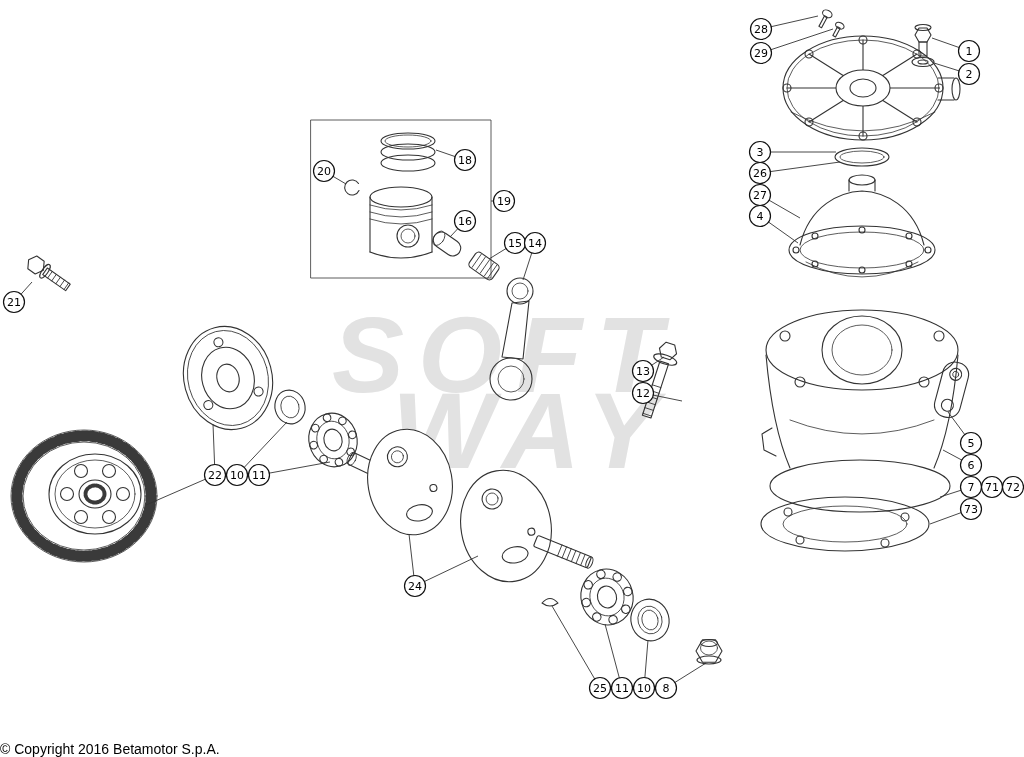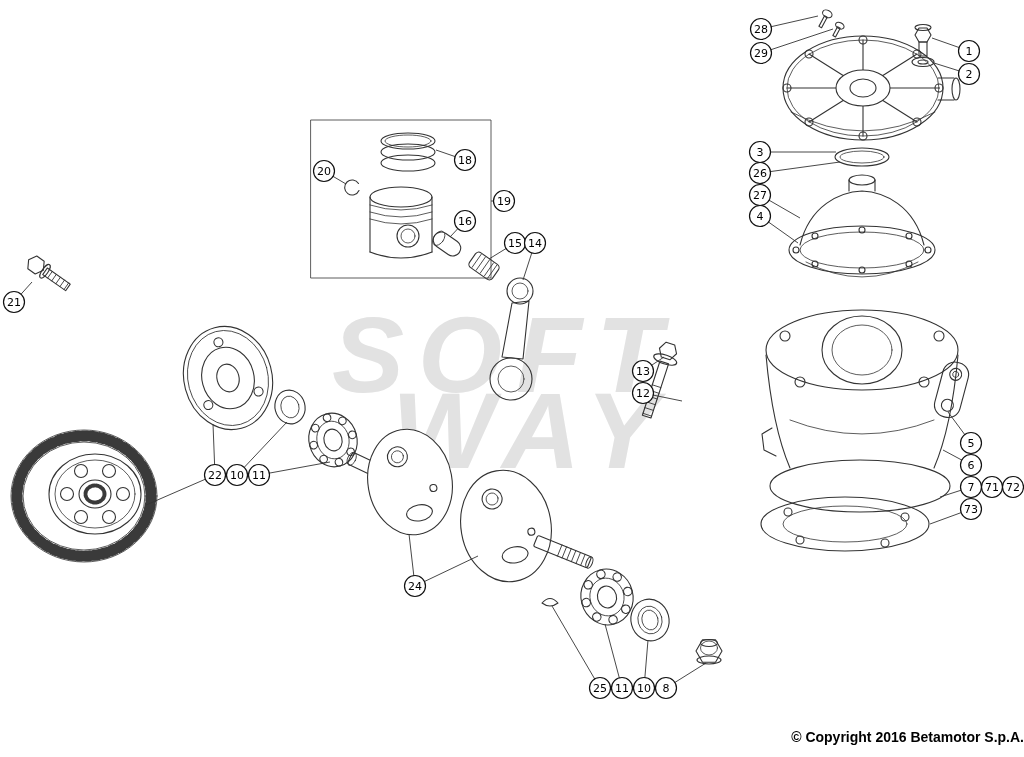--- a/index.html
+++ b/index.html
@@ -7,22 +7,22 @@
          font-family:"Liberation Sans",sans-serif;}
   .stage svg{position:absolute;left:0;top:0;}
   .art{stroke:#333;fill:none;stroke-width:1.1;stroke-linecap:round;stroke-linejoin:round;}
   .thin{stroke-width:0.8;}
   .teeth{stroke:#3a3a3a;fill:none;}
   .balloon{fill:#fff;stroke:#111;stroke-width:1.2;}
   .balloon-num{font:11px "DejaVu Sans",sans-serif;text-anchor:middle;fill:#000;}
   .leader{stroke:#333;stroke-width:0.9;}
   .wm{font-family:"Liberation Sans",sans-serif;font-weight:bold;font-style:italic;
       letter-spacing:14px;}
-  .copyright{position:absolute;left:0;right:0;bottom:12px;text-align:right;
-             font-weight:bold;font-size:14px;color:#000;}
+  .copyright{position:absolute;left:0;right:0;bottom:0;text-align:left;
+             font-weight:normal;font-size:14px;color:#000;}
 </style>
 </head>
 <body>
 
 <div class="stage">
   <svg width="1024" height="757" viewBox="0 0 1024 757">
 
     <text class="wm" x="332" y="392" font-size="108" fill="#e2e2e2">SOFT</text>
     <text class="wm" x="392" y="468" font-size="108" fill="#e2e2e2">WAY</text>
 

